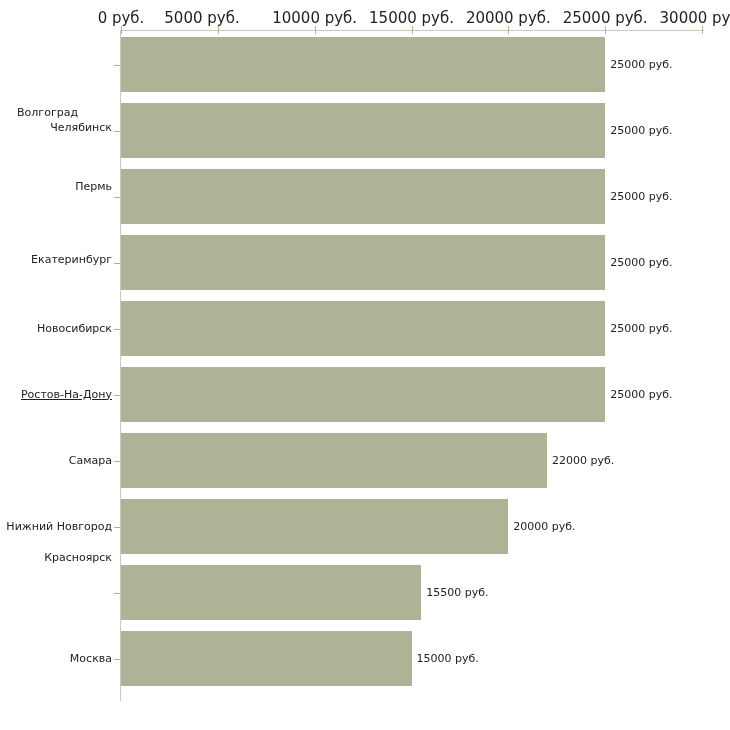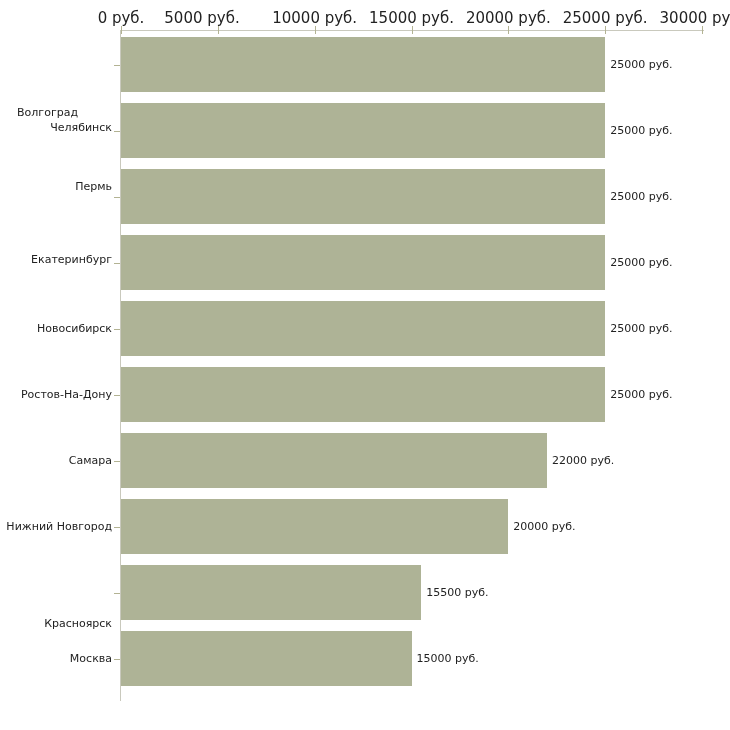--- a/index.html
+++ b/index.html
@@ -118,27 +118,27 @@
       <div class="cat-label" style="top: 57.5px; right: 652px; margin-top: 48px;">Волгоград</div>
       <div class="cat-tick" style="top: 64.5px;"></div>
       <div class="cat-label" style="top: 121px; right: 618px;">Челябинск</div>
       <div class="cat-tick" style="top: 130.5px;"></div>
       <div class="cat-label" style="top: 180px; right: 618px;">Пермь</div>
       <div class="cat-tick" style="top: 196.5px;"></div>
       <div class="cat-label" style="top: 253px; right: 618px;">Екатеринбург</div>
       <div class="cat-tick" style="top: 262.5px;"></div>
       <div class="cat-label" style="top: 321.5px; right: 618px;">Новосибирск</div>
       <div class="cat-tick" style="top: 328.5px;"></div>
-      <div class="cat-label" style="top: 387.5px; right: 618px;">Ростов-На-Дону</div>
+      <div class="cat-label" style="top: 387.5px; right: 618px; text-decoration: underline;">Ростов-На-Дону</div>
       <div class="cat-tick" style="top: 394.5px;"></div>
       <div class="cat-label" style="top: 453.5px; right: 618px;">Самара</div>
       <div class="cat-tick" style="top: 460.5px;"></div>
       <div class="cat-label" style="top: 519.5px; right: 618px;">Нижний Новгород</div>
       <div class="cat-tick" style="top: 526.5px;"></div>
-      <div class="cat-label" style="top: 617px; right: 618px; margin-left: 8px;">Красноярск</div>
+      <div class="cat-label" style="top: 551px; right: 618px; margin-left: 8px;">Красноярск</div>
       <div class="cat-tick" style="top: 592.5px;"></div>
       <div class="cat-label" style="top: 651.5px; right: 618px;">Москва</div>
       <div class="cat-tick" style="top: 658.5px;"></div>
     </div>
 
   <div id="bars-layer">
       <div class="bar" title="Волгоград: 25000 руб." style="top: 37px; width: 484.167px; height: 55px; background: rgb(174, 179, 150);"></div>
       <div class="bar-value" style="left: 610.167px; top: 57.5px;">25000 руб.</div>
       <div class="bar" title="Челябинск: 25000 руб." style="top: 103px; width: 484.167px; height: 55px; background: rgb(174, 179, 150);"></div>
       <div class="bar-value" style="left: 610.167px; top: 123.5px;">25000 руб.</div>

